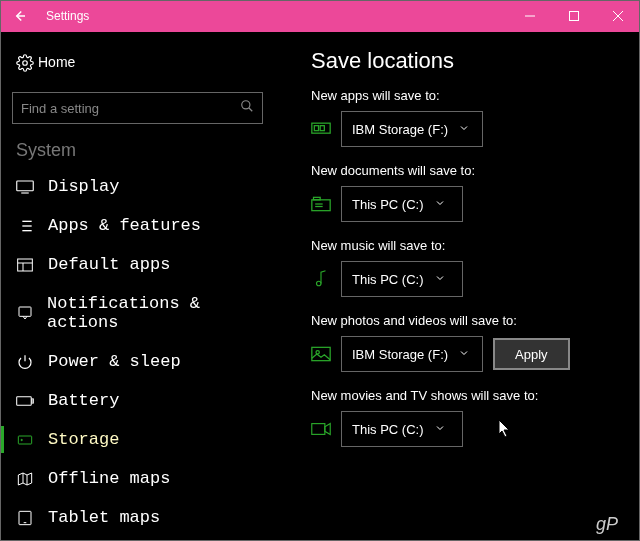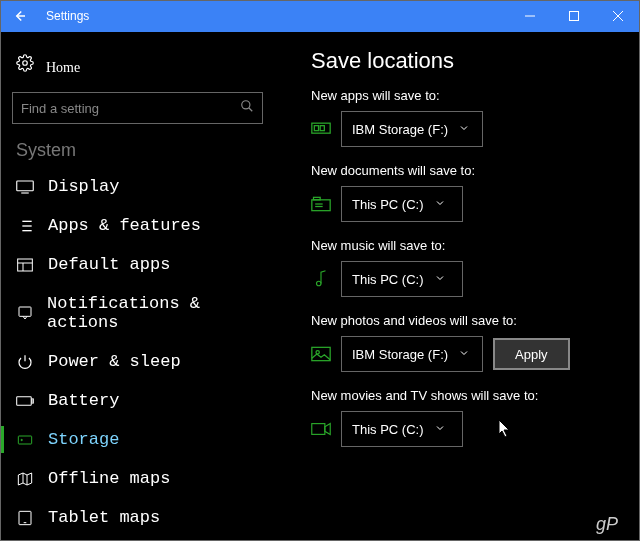--- a/index.html
+++ b/index.html
@@ -6,44 +6,44 @@
 body {
   width: 640px; height: 541px;
   background: #000;
   font-family: "Segoe UI", Arial, sans-serif;
   color: #fff;
   overflow: hidden;
   position: relative;
 }
 .frame { position:absolute; top:0; left:0; right:0; bottom:0; border:1px solid #666; pointer-events:none;}
 .titlebar {
-  height: 32px; background: #3b82f6;
+  height: 32px; background: #ec4899;
   display: flex; align-items: center; justify-content: space-between;
   padding-left: 6px;
 }
 .tb-left { display:flex; align-items:center; gap:14px; }
 .back-btn { width:26px; height:26px; display:flex; align-items:center; justify-content:center; color:#fff; cursor:pointer;}
 .title-text { font-size:12px; color:#fff; }
 .win-controls { display:flex; }
 .win-btn { width:44px; height:32px; display:flex; align-items:center; justify-content:center; color:#fff; cursor:pointer;}
 .win-btn svg { stroke:#fff; }
 .body { display:flex; height:calc(100% - 32px); }
 .sidebar { width:273px; padding:16px 0 0 12px; }
-.home-row { display:flex; align-items:flex-end; gap:12px; padding:6px 4px 12px 4px; cursor:pointer;font-family:Liberation Serif, serif;}
+.home-row { display:flex; align-items:flex-start; gap:4px; padding:6px 4px 12px 4px; cursor:pointer;}
 .home-row .lbl { font-size:14px; }
 .search {
   margin: 4px 10px 14px 0; height:32px;
   border:1px solid #666; display:flex; align-items:center;
   padding: 0 8px; justify-content:space-between; cursor:text;
 }
 .search .ph { color:#888; font-size:13px;}
 .cat-label { color:#777; font-size:18px; padding:2px 4px 6px 4px;}
 .nav-item { display:flex; align-items:center; gap:14px; padding:10px 4px 10px 4px; font-size:17px; cursor:pointer; position:relative;font-family:Liberation Mono, monospace;}
 .nav-item .ic { width:18px; display:flex; justify-content:center;}
-.nav-item.active { color:#7dd3fc; }
+.nav-item.active { color:#fef9c3; }
 .nav-item.active::before{
   content:""; position:absolute; left:-12px; top:6px; bottom:6px; width:4px; background:#2aa82a;
 }
 .content { flex:1; padding:16px 18px 0 38px; overflow:hidden;}
 .h1 { font-size:22px; font-weight:400; margin-bottom:14px;}
 .desc { font-size:13px; color:#eee; line-height:1.35; margin-bottom:18px; max-width:300px;}
 .setting { margin-bottom:16px; }
 .setting .lab { font-size:13px; margin-bottom:8px; }
 .row { display:flex; align-items:center; gap:10px; }
 .dev-icon { width:20px; height:16px; display:flex; align-items:center; justify-content:center; }

